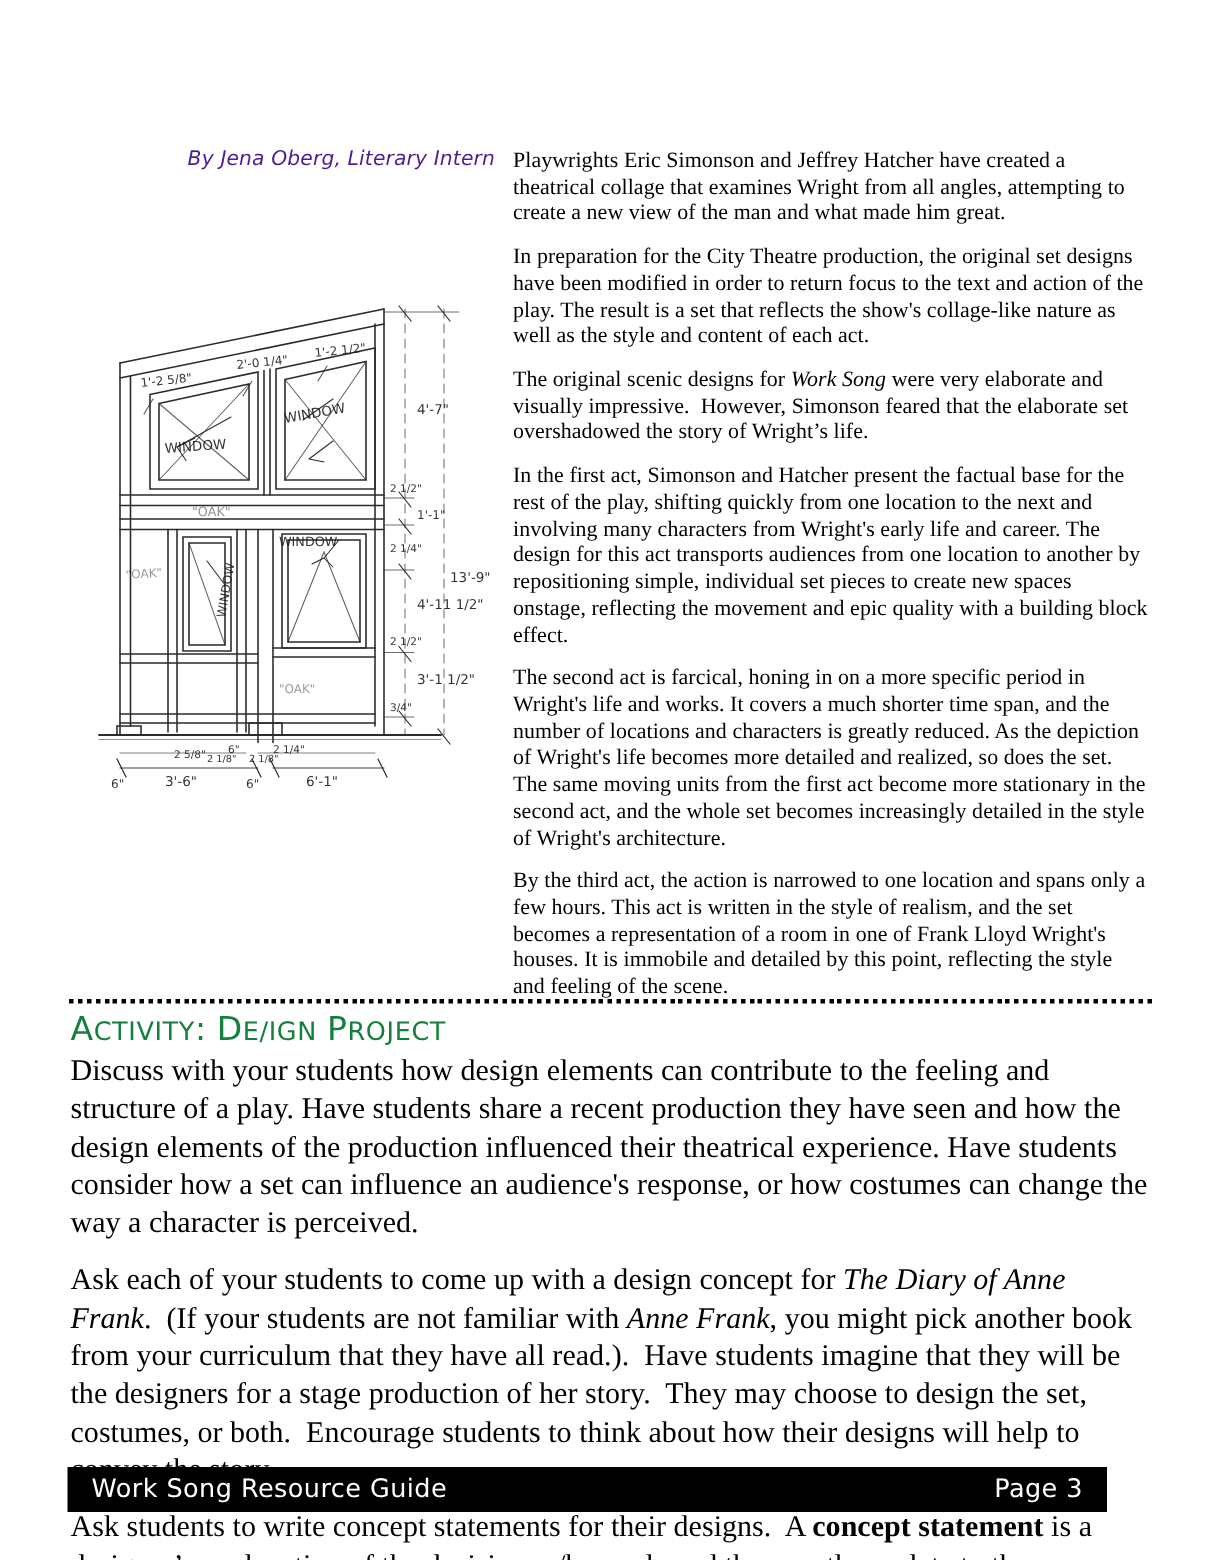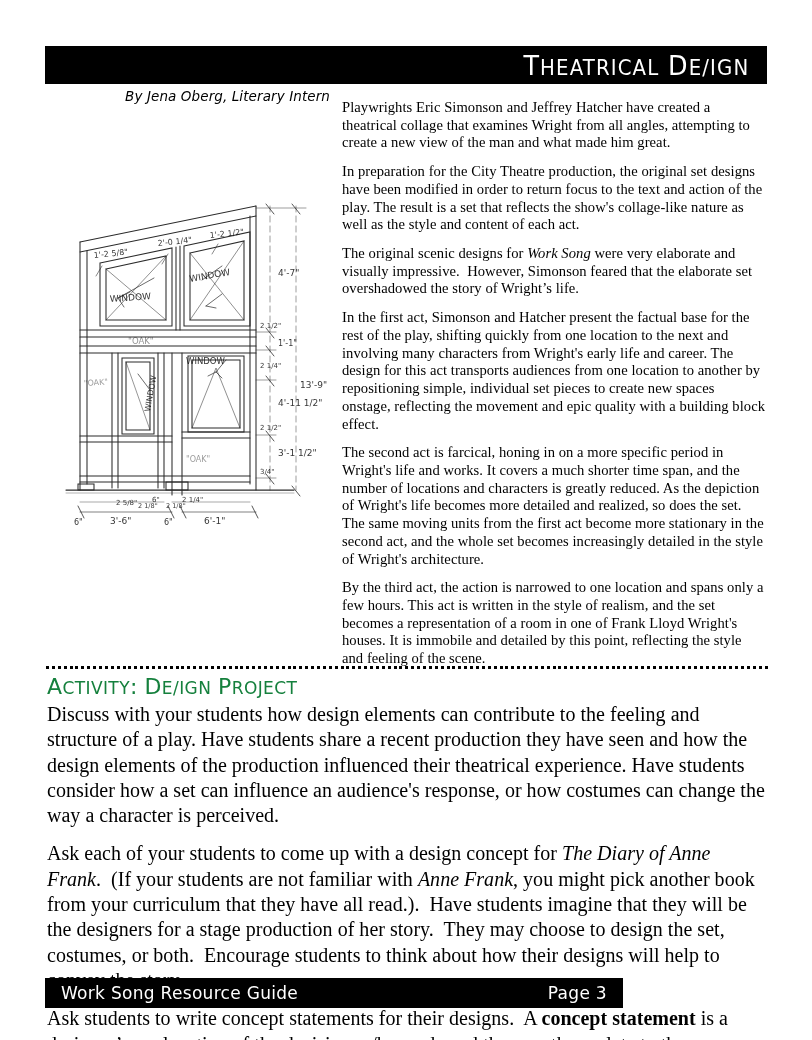--- a/index.html
+++ b/index.html
@@ -50,28 +50,28 @@
     transform: scaleX(0.94);
     transform-origin: right center;
   }
   .header-title .cap { font-size: 27px; }
   .header-title .sm { font-size: 21px; }
 
   
   .byline {
     position: absolute;
     left: 52px;
-    top: 89px;
+    top: 99px;
     width: 278px;
     text-align: right;
     font-family: "DejaVu Sans", sans-serif;
     font-style: italic;
     font-size: 13.5px;
     line-height: 1.15;
-    color: #000000;
+    color: #4c1d95;
     letter-spacing: 0.1px;
   }
 
   
   .drawing-wrap {
     position: absolute;
     left: 54px;
     top: 150px;
     width: 280px;
     height: 400px;
@@ -162,21 +162,21 @@
   .activity-body p:last-child { margin-bottom: 12px; }
 
   em.ital { font-style: italic; }
   strong.bold { font-weight: bold; }
 
   
   .footer-bar {
     position: absolute;
     left: 45px;
     top: 978px;
-    width: 578px;
+    width: 693px;
     height: 30px;
     background: #000000;
     display: flex;
     align-items: center;
     justify-content: space-between;
     box-sizing: border-box;
     padding: 0 16px 0 16px;
   }
   .footer-left, .footer-right {
     color: #ffffff;
@@ -185,26 +185,20 @@
     letter-spacing: 0.3px;
     line-height: 1;
     white-space: nowrap;
   }
 </style>
 </head>
 <body>
 
 <div class="page">
 
-  <div class="header-bar">
-    <div class="header-title">
-      <span class="cap">T</span><span class="sm">HEATRICAL</span>
-      <span class="cap">D</span><span class="sm">E</span><span class="sm">/</span><span class="sm">IGN</span>
-    </div>
-  </div>
 
   <div class="byline">By Jena Oberg, Literary Intern</div>
 
   <div class="drawing-wrap">
     <svg width="280" height="400" viewBox="0 0 280 400" xmlns="http://www.w3.org/2000/svg">
       <g fill="none" stroke="#2b2b2b" stroke-width="1.05" stroke-linecap="round">
 
         <path d="M26 92 L202 56"></path>
         <path d="M26 102 L202 66"></path>
         <path d="M202 56 L202 340"></path>

